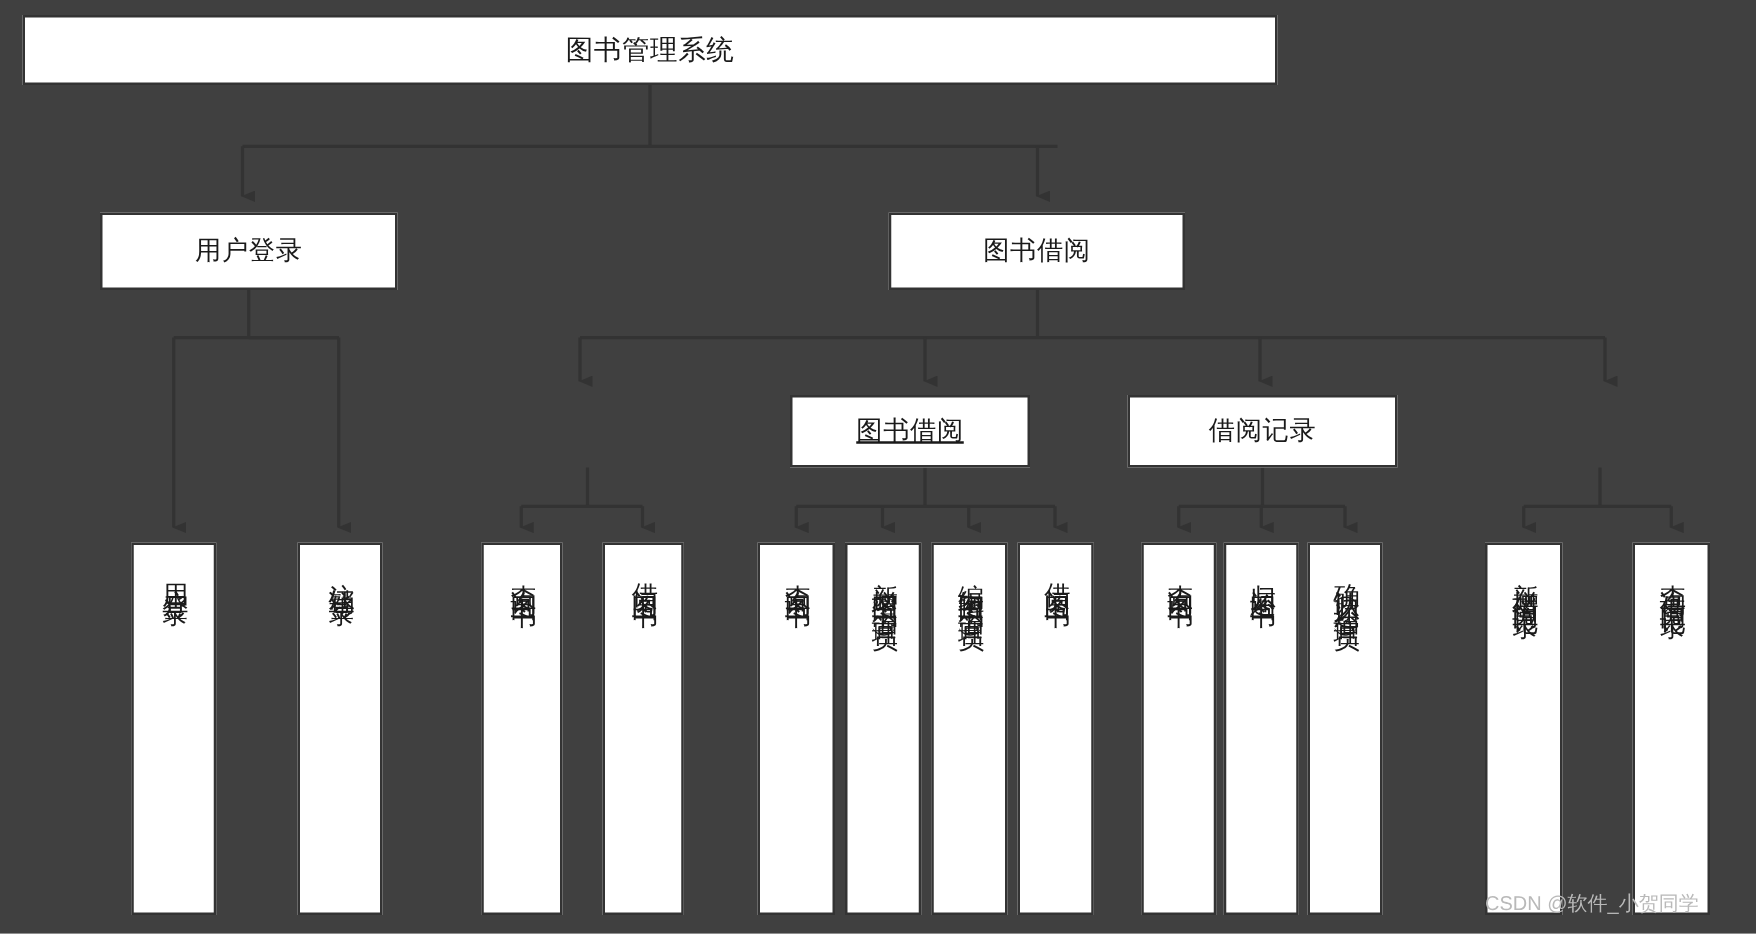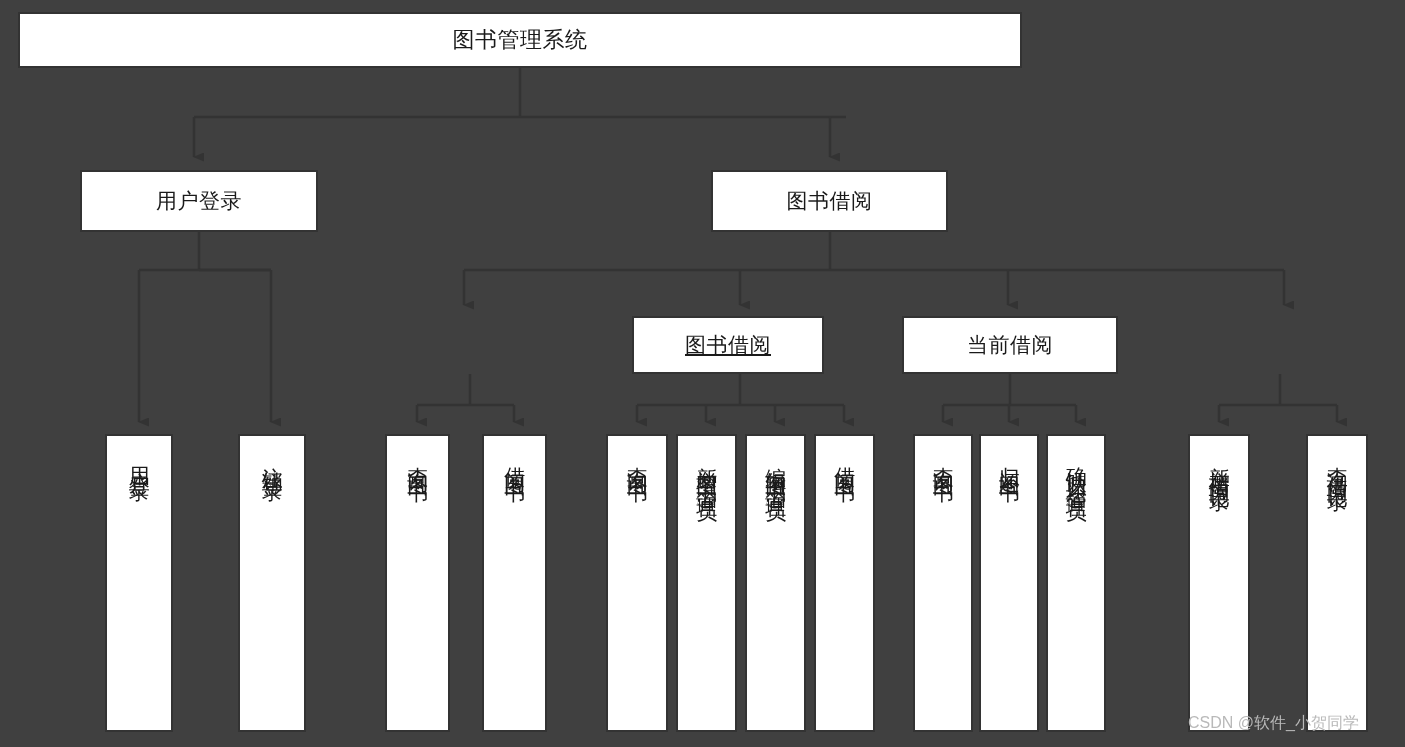--- a/index.html
+++ b/index.html
@@ -142,21 +142,21 @@
     <span class="node-label">用户登录</span>
   </div>
   <div class="node horiz" style="left:711px; top:170px; width:237px; height:62px;">
     <span class="node-label">图书借阅</span>
   </div>
 
   <div class="node horiz" style="left:632px; top:316px; width:192px; height:58px;text-decoration:underline;">
     <span class="node-label">图书借阅</span>
   </div>
   <div class="node horiz" style="left:902px; top:316px; width:216px; height:58px;">
-    <span class="node-label">当前借阅</span>
+    <span class="node-label">借阅记录</span>
   </div>
 
   <div class="node vert" style="left:105px; top:434px; width:68px; height:298px;">
     <span class="node-label">用户登录</span>
   </div>
   <div class="node vert" style="left:238px; top:434px; width:68px; height:298px;">
     <span class="node-label">注销登录</span>
   </div>
 
   <div class="node vert" style="left:385px; top:434px; width:65px; height:298px;">

